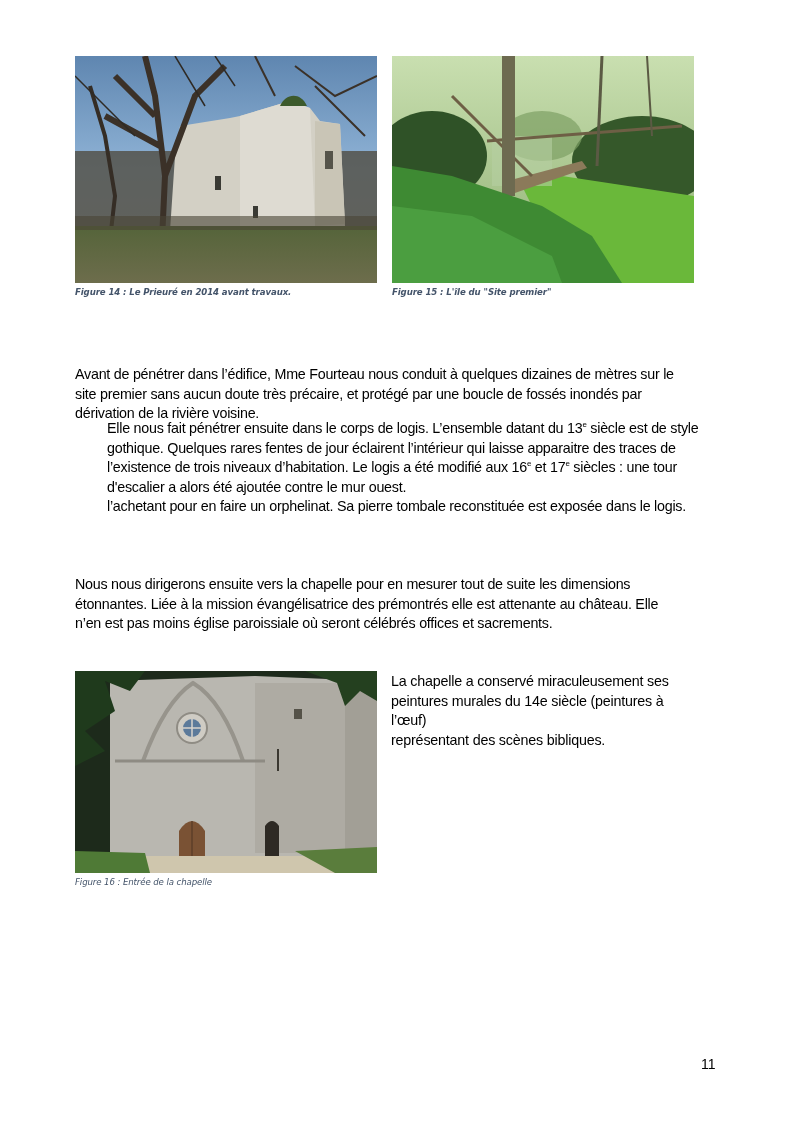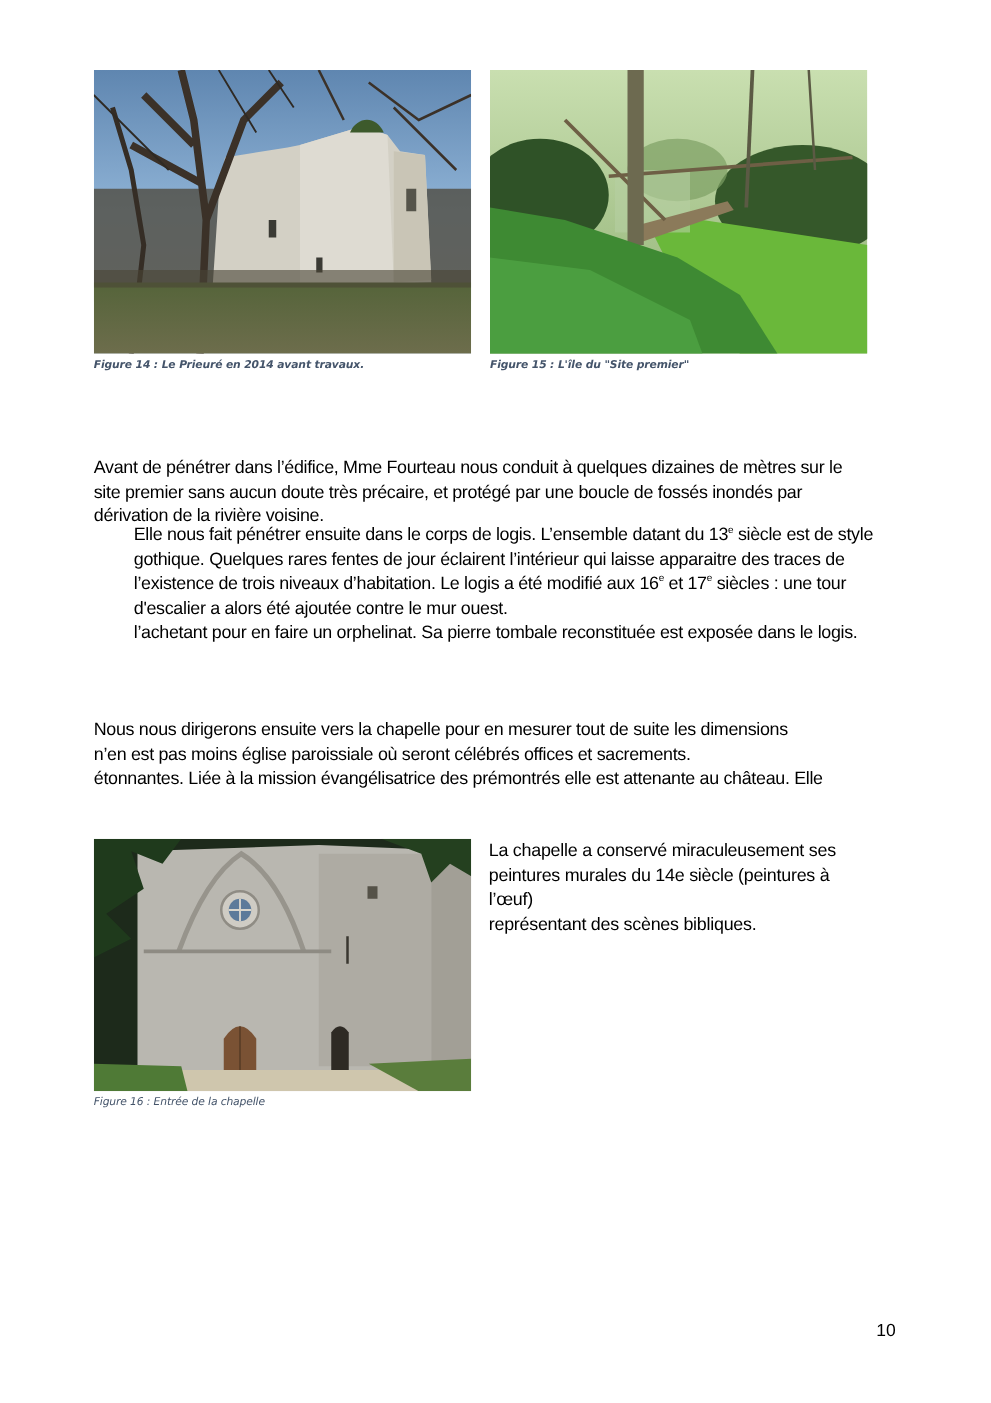--- a/index.html
+++ b/index.html
@@ -96,22 +96,22 @@
 <div class="para" style="top:419px;margin-left:32px;">
   <p><span>Elle nous fait pénétrer ensuite dans le corps de logis. L’ensemble datant du 13</span><sup>e</sup><span> siècle est de style</span></p>
   <p>gothique. Quelques rares fentes de jour éclairent l’intérieur qui laisse apparaitre des traces de</p>
   <p><span>l’existence de trois niveaux d’habitation. Le logis a été modifié aux 16</span><sup>e</sup><span> et 17</span><sup>e</sup><span> siècles : une tour</span></p>
   <p>d'escalier a alors été ajoutée contre le mur ouest.</p>
   <p>l’achetant pour en faire un orphelinat. Sa pierre tombale reconstituée est exposée dans le logis.</p>
 </div>
 
 <div class="para" style="top:575px;">
   <p>Nous nous dirigerons ensuite vers la chapelle pour en mesurer tout de suite les dimensions</p>
+  <p>étonnantes. Liée à la mission évangélisatrice des prémontrés elle est attenante au château. Elle</p>
   <p>n’en est pas moins église paroissiale où seront célébrés offices et sacrements.</p>
-  <p>étonnantes. Liée à la mission évangélisatrice des prémontrés elle est attenante au château. Elle</p>
 </div>
 
 <div class="photo" style="left:75px; top:671px; width:302px; height:202px;">
   <svg width="302" height="202" viewBox="0 0 302 202">
     <rect width="302" height="202" fill="#1d2a1b"></rect>
 
     <polygon points="35,10 180,5 302,10 302,185 35,185" fill="#b9b7b0"></polygon>
     <rect x="180" y="12" width="90" height="170" fill="#aeaba3"></rect>
     <rect x="270" y="10" width="32" height="170" fill="#a29f96"></rect>
 
@@ -140,13 +140,13 @@
 </div>
 <div class="caption" style="left:75px; top:877px;">Figure 16 : Entrée de la chapelle</div>
 
 <div class="side">
   <p>La chapelle a conservé miraculeusement ses</p>
   <p>peintures murales du 14e siècle (peintures à</p>
   <p>l’œuf)</p>
   <p>représentant des scènes bibliques.</p>
 </div>
 
-<div class="pagenum">10</div>
+<div class="pagenum">11</div>
 
 </body></html>

